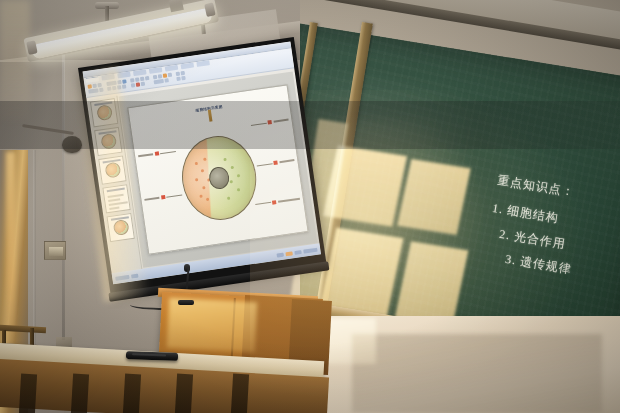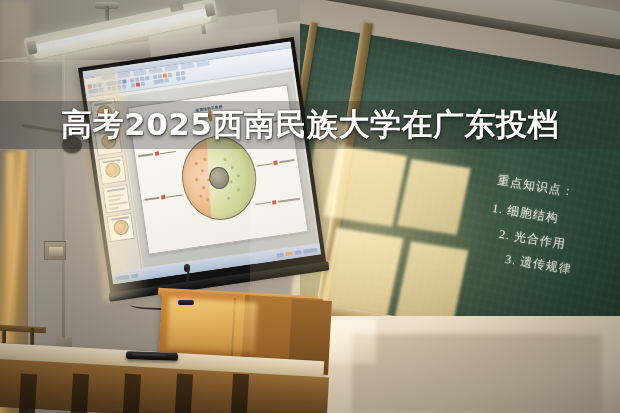--- a/index.html
+++ b/index.html
@@ -800,15 +800,14 @@
     <div class="desk-slot ds3"></div>
     <div class="desk-slot ds4"></div>
     <div class="desk-slot ds5"></div>
     <div class="remote"></div>
 
     <div class="warm-wash"></div>
     <div class="vignette"></div>
   </div>
 
   <div class="title-band"></div>
-  <div class="title">高考2025西南民族大学在广东投档</div>
 
 </div>
 
 </body></html>

